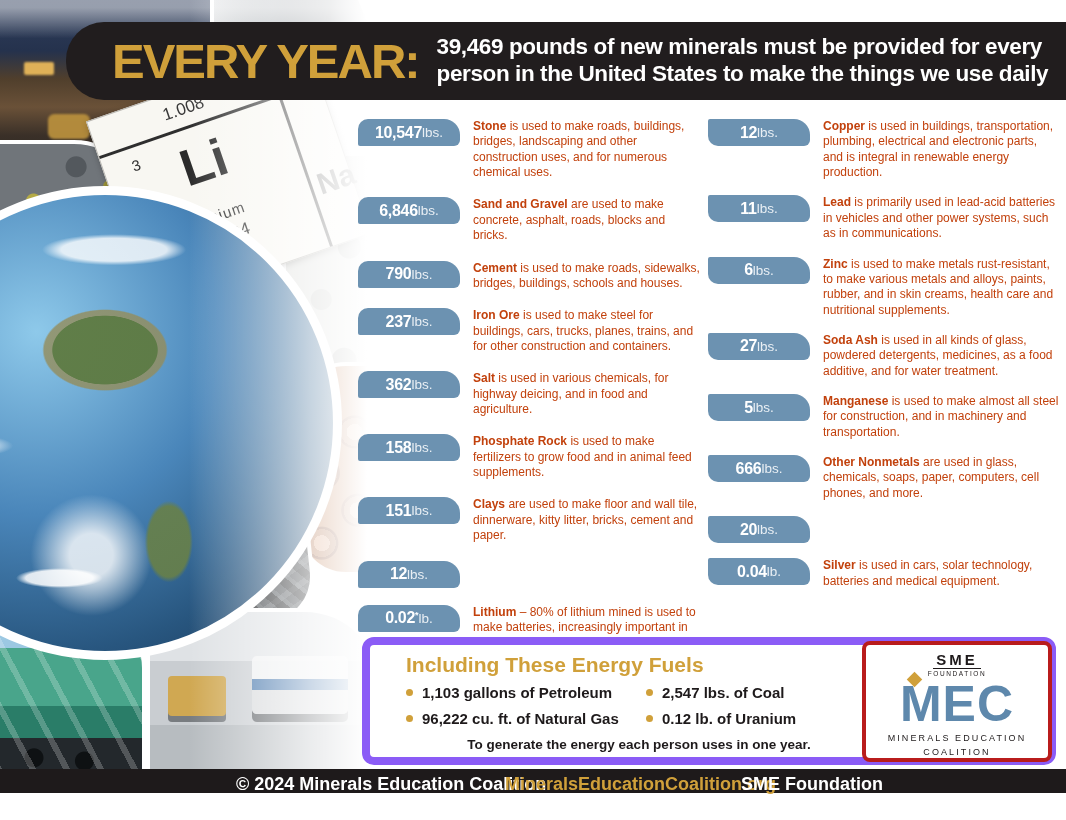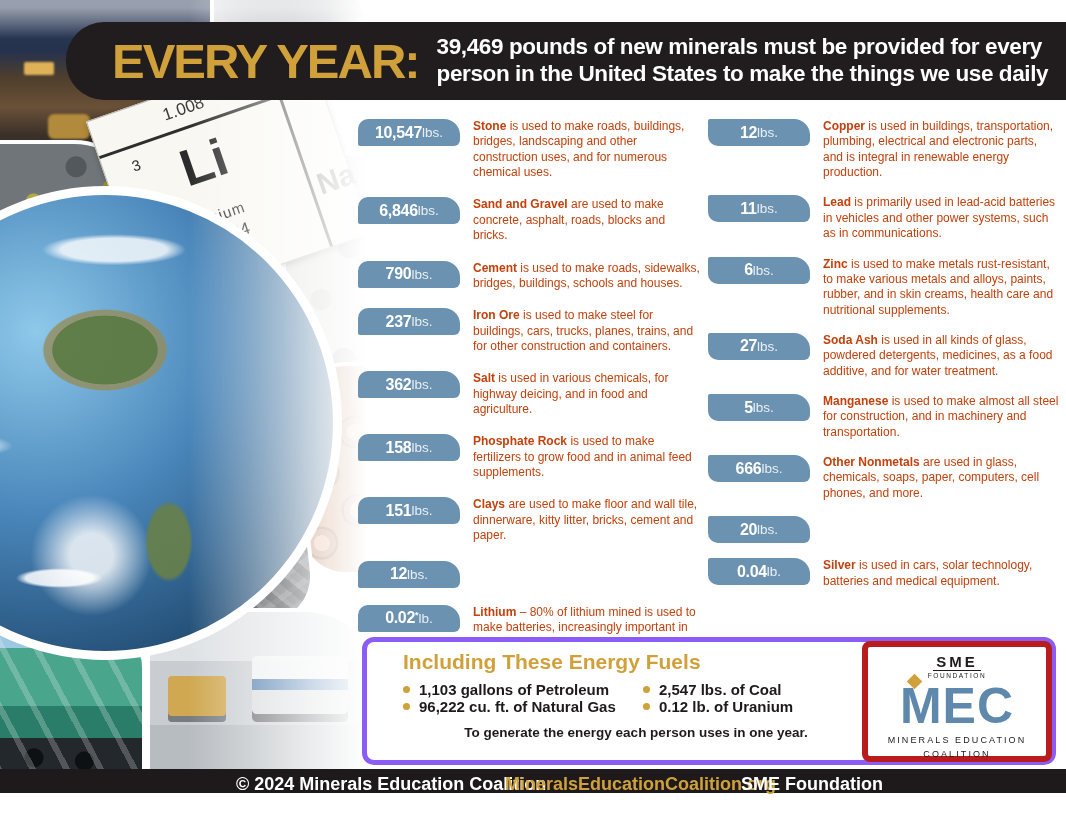--- a/index.html
+++ b/index.html
@@ -99,30 +99,30 @@
   .badge-l{border-radius:10px 16px 6px 2px;}
   .badge-r{border-radius:2px 16px 6px 10px;}
   .amt{font-size:16px;font-weight:bold;letter-spacing:-.3px;}
   .ast{font-size:9px;margin-top:-7px;font-weight:bold;}
   .unit{font-size:13.5px;color:#e9eff4;margin-left:0;}
   .desc{margin:0;font-size:12px;line-height:1.28;color:#c2410c;padding-top:1px;}
   .note{font-size:10.5px;font-style:italic;}
 
   
   .energy{position:absolute;left:362px;top:637px;width:694px;height:128px;background:#fff;
-    border:5px solid #8b5cf6;border-radius:12px;box-sizing:border-box;z-index:6;padding:8px 0 0 36px;}
+    border:8px solid #8b5cf6;border-radius:12px;box-sizing:border-box;z-index:6;padding:8px 0 0 36px;}
   .energy-title{color:#d0a03a;font-size:21px;font-weight:bold;margin-bottom:7px;}
-  .energy-grid{display:grid;grid-template-columns:240px 220px;row-gap:0;}
+  .energy-grid{display:grid;grid-template-columns:240px 220px;row-gap:9px;}
   .fuel{display:flex;align-items:center;font-size:15px;font-weight:bold;color:#1e1a1b;}
   .dot{width:7px;height:7px;border-radius:50%;background:#d0a03a;margin-right:9px;flex:0 0 7px;}
   .energy-caption{font-size:13.5px;font-weight:bold;margin-top:10px;width:466px;text-align:center;color:#1e1a1b;}
 
   
   .logobox{position:absolute;left:862px;top:641px;width:190px;height:121px;background:#fff;
-    border:6px solid #b91c1c;border-radius:8px;box-sizing:border-box;z-index:7;
+    border:4px solid #b91c1c;border-radius:8px;box-sizing:border-box;z-index:7;
     display:flex;flex-direction:column;align-items:center;padding-top:7px;}
   .sme{font-size:15px;font-weight:bold;letter-spacing:3px;color:#1e1a1b;line-height:1.05;
     border-bottom:1.5px solid #1e1a1b;padding:0 3px;}
   .sme-found{font-size:6.5px;letter-spacing:1.6px;color:#1e1a1b;margin-top:1px;}
   .mec-wrap{position:relative;margin-top:1px;}
   .diamond{position:absolute;left:9px;top:-4px;width:11px;height:11px;background:#d0a03a;transform:rotate(45deg);}
   .mec{font-size:50px;font-weight:bold;color:#5e88ac;letter-spacing:1px;line-height:1.05;}
   .mec-sub{font-size:9px;letter-spacing:2.1px;color:#1e1a1b;text-align:center;line-height:1.55;margin-top:2px;}
 
   

